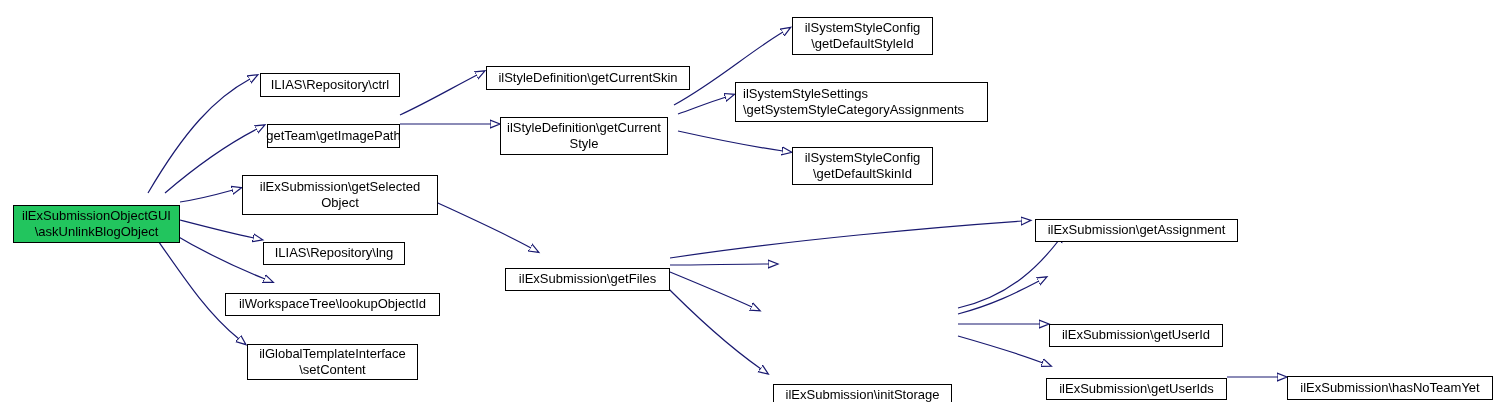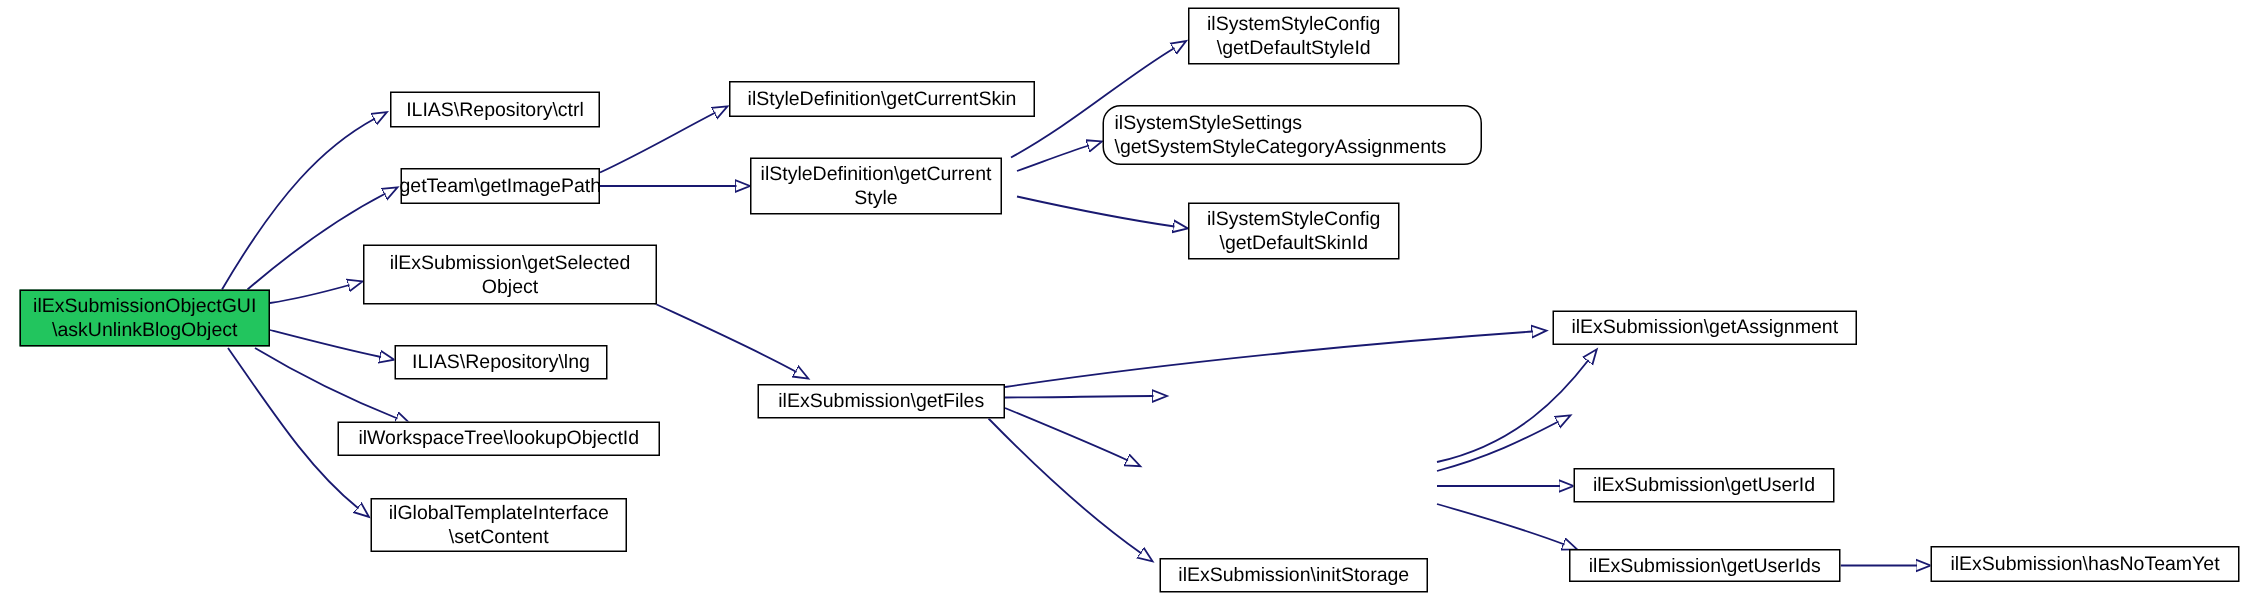--- a/index.html
+++ b/index.html
@@ -35,29 +35,29 @@
     color: #000000;
     font-size: 13px;
     line-height: 1.25;
     display: flex;
     align-items: center;
     justify-content: center;
     text-align: center;
     white-space: pre-line;
     cursor: pointer;
     padding: 0 2px;
+    margin-top: 12px;
   }
   .node.root {
     background: #22c55e;
   }
   .node.align-left {
     justify-content: flex-start;
     text-align: left;
     padding-left: 7px;
-    border-radius: 12px;
   }
 </style>
 </head>
 <body>
 
 <div class="graph">
 
   <svg class="edges" viewBox="0 0 1497 402" xmlns="http://www.w3.org/2000/svg">
     <defs>
       <marker id="arrow" markerUnits="userSpaceOnUse" markerWidth="12" markerHeight="10" refX="1" refY="5" orient="auto">

